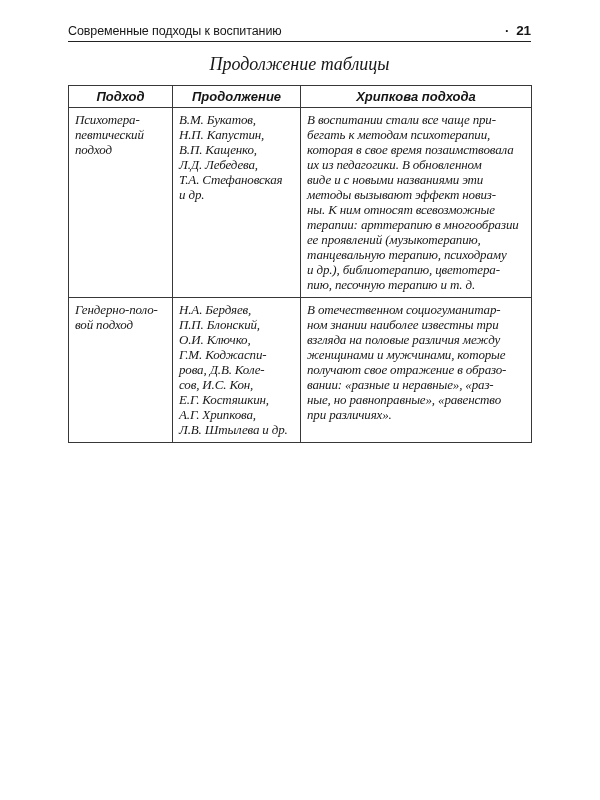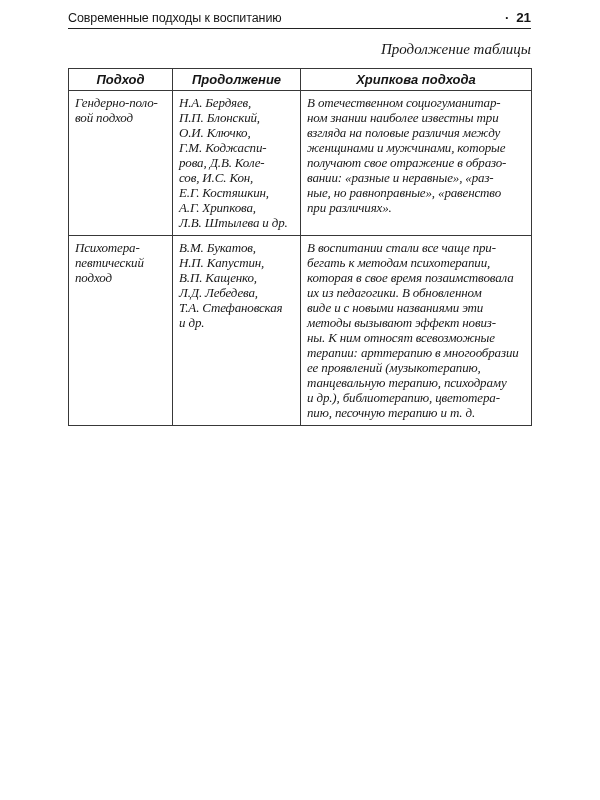--- a/index.html
+++ b/index.html
@@ -10,21 +10,21 @@
   body {
     width: 600px;
     height: 800px;
     font-family: "Liberation Serif", serif;
     color: #1c1c1c;
     overflow: hidden;
   }
   .content {
     margin-left: 68px;
     width: 463px;
-    padding-top: 10px;
+    padding-top: 23px;
   }
   .running-head {
     display: flex;
     justify-content: space-between;
     align-items: baseline;
     font-family: "Liberation Sans", sans-serif;
     font-size: 12.5px;
     letter-spacing: -0.1px;
     color: #161616;
     padding-bottom: 3px;
@@ -39,24 +39,24 @@
   .pageno .dot {
     font-weight: bold;
     font-size: 13px;
   }
   .head-rule {
     border: 0;
     border-top: 1.6px solid #222222;
     margin: 0;
   }
   .continuation {
-    text-align: right;
+    text-align: center;
     font-family: "Liberation Serif", serif;
     font-style: italic;
-    font-size: 15px;
+    font-size: 18px;
     margin-top: 12px;
     margin-bottom: 10px;
     color: #181818;
   }
   table.approaches {
     border-collapse: collapse;
     table-layout: fixed;
     width: 463px;
     border: 1.6px solid #383838;
   }
@@ -114,41 +114,20 @@
     </colgroup>
     <thead>
       <tr>
         <th>Подход</th>
         <th>Продолжение</th>
         <th>Хрипкова подхода</th>
       </tr>
     </thead>
     <tbody>
       <tr>
-        <td class="approach">Гендерно-поло-
-вой подход</td>
-        <td class="persons">Н.А. Бердяев,
-П.П. Блонский,
-О.И. Ключко,
-Г.М. Коджаспи-
-рова, Д.В. Коле-
-сов, И.С. Кон,
-Е.Г. Костяшкин,
-А.Г. Хрипкова,
-Л.В. Штылева и др.</td>
-        <td class="essence">В отечественном социогуманитар-
-ном знании наиболее известны три
-взгляда на половые различия между
-женщинами и мужчинами, которые
-получают свое отражение в образо-
-вании: «разные и неравные», «раз-
-ные, но равноправные», «равенство
-при различиях».</td>
-      </tr>
-      <tr>
         <td class="approach">Психотера-
 певтический
 подход</td>
         <td class="persons">В.М. Букатов,
 Н.П. Капустин,
 В.П. Кащенко,
 Л.Д. Лебедева,
 Т.А. Стефановская
 и др.</td>
         <td class="essence">В воспитании стали все чаще при-
@@ -157,16 +136,37 @@
 их из педагогики. В обновленном
 виде и с новыми названиями эти
 методы вызывают эффект новиз-
 ны. К ним относят всевозможные
 терапии: арттерапию в многообразии
 ее проявлений (музыкотерапию,
 танцевальную терапию, психодраму
 и др.), библиотерапию, цветотера-
 пию, песочную терапию и т. д.</td>
       </tr>
+      <tr>
+        <td class="approach">Гендерно-поло-
+вой подход</td>
+        <td class="persons">Н.А. Бердяев,
+П.П. Блонский,
+О.И. Ключко,
+Г.М. Коджаспи-
+рова, Д.В. Коле-
+сов, И.С. Кон,
+Е.Г. Костяшкин,
+А.Г. Хрипкова,
+Л.В. Штылева и др.</td>
+        <td class="essence">В отечественном социогуманитар-
+ном знании наиболее известны три
+взгляда на половые различия между
+женщинами и мужчинами, которые
+получают свое отражение в образо-
+вании: «разные и неравные», «раз-
+ные, но равноправные», «равенство
+при различиях».</td>
+      </tr>
     </tbody>
   </table>
 
 </div>
 
 </body></html>

